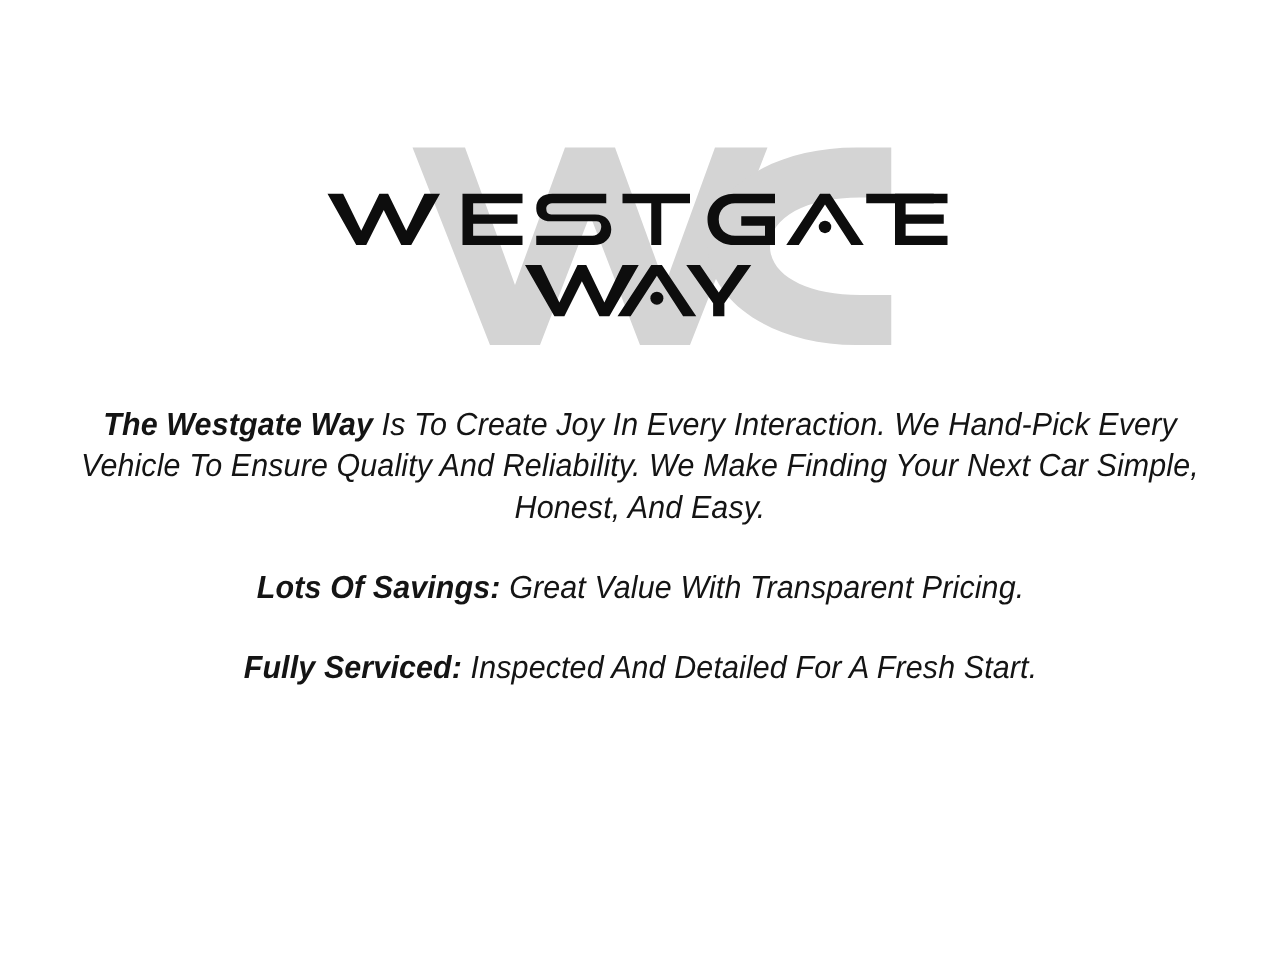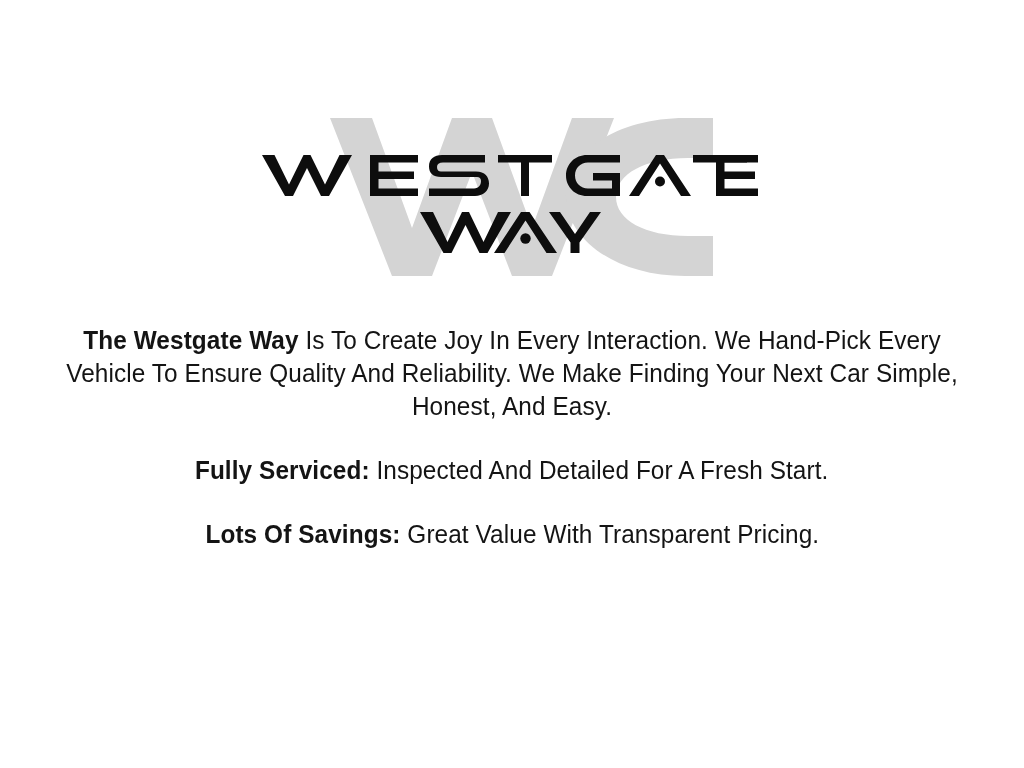--- a/index.html
+++ b/index.html
@@ -60,20 +60,21 @@
     color: #141414;
   }
 
   .para {
     font-size: 25.5px;
     line-height: 33px;
     letter-spacing: 0.1px;
     color: #141414;
     font-weight: 400;
     margin: 0;
+    font-style: italic;
   }
 
   .para.intro {
     margin-bottom: 31px;
   }
 
   .para.point {
     margin-bottom: 31px;
   }
 
@@ -145,26 +146,26 @@
   <div class="copy">
 
     <p class="para intro">
       <span class="squeeze">
         <span class="lede">The Westgate Way</span><span> Is To Create Joy In Every Interaction. We Hand-Pick Every Vehicle To Ensure Quality And Reliability. We Make Finding Your Next Car Simple, Honest, And Easy.</span>
       </span>
     </p>
 
     <p class="para point">
       <span class="squeeze">
-        <span class="label">Fully Serviced:</span><span> Inspected And Detailed For A Fresh Start.</span>
+        <span class="label">Lots Of Savings:</span><span> Great Value With Transparent Pricing.</span>
       </span>
     </p>
 
     <p class="para point">
       <span class="squeeze">
-        <span class="label">Lots Of Savings:</span><span> Great Value With Transparent Pricing.</span>
+        <span class="label">Fully Serviced:</span><span> Inspected And Detailed For A Fresh Start.</span>
       </span>
     </p>
 
 
   </div>
 
 </div>
 
 </body></html>

